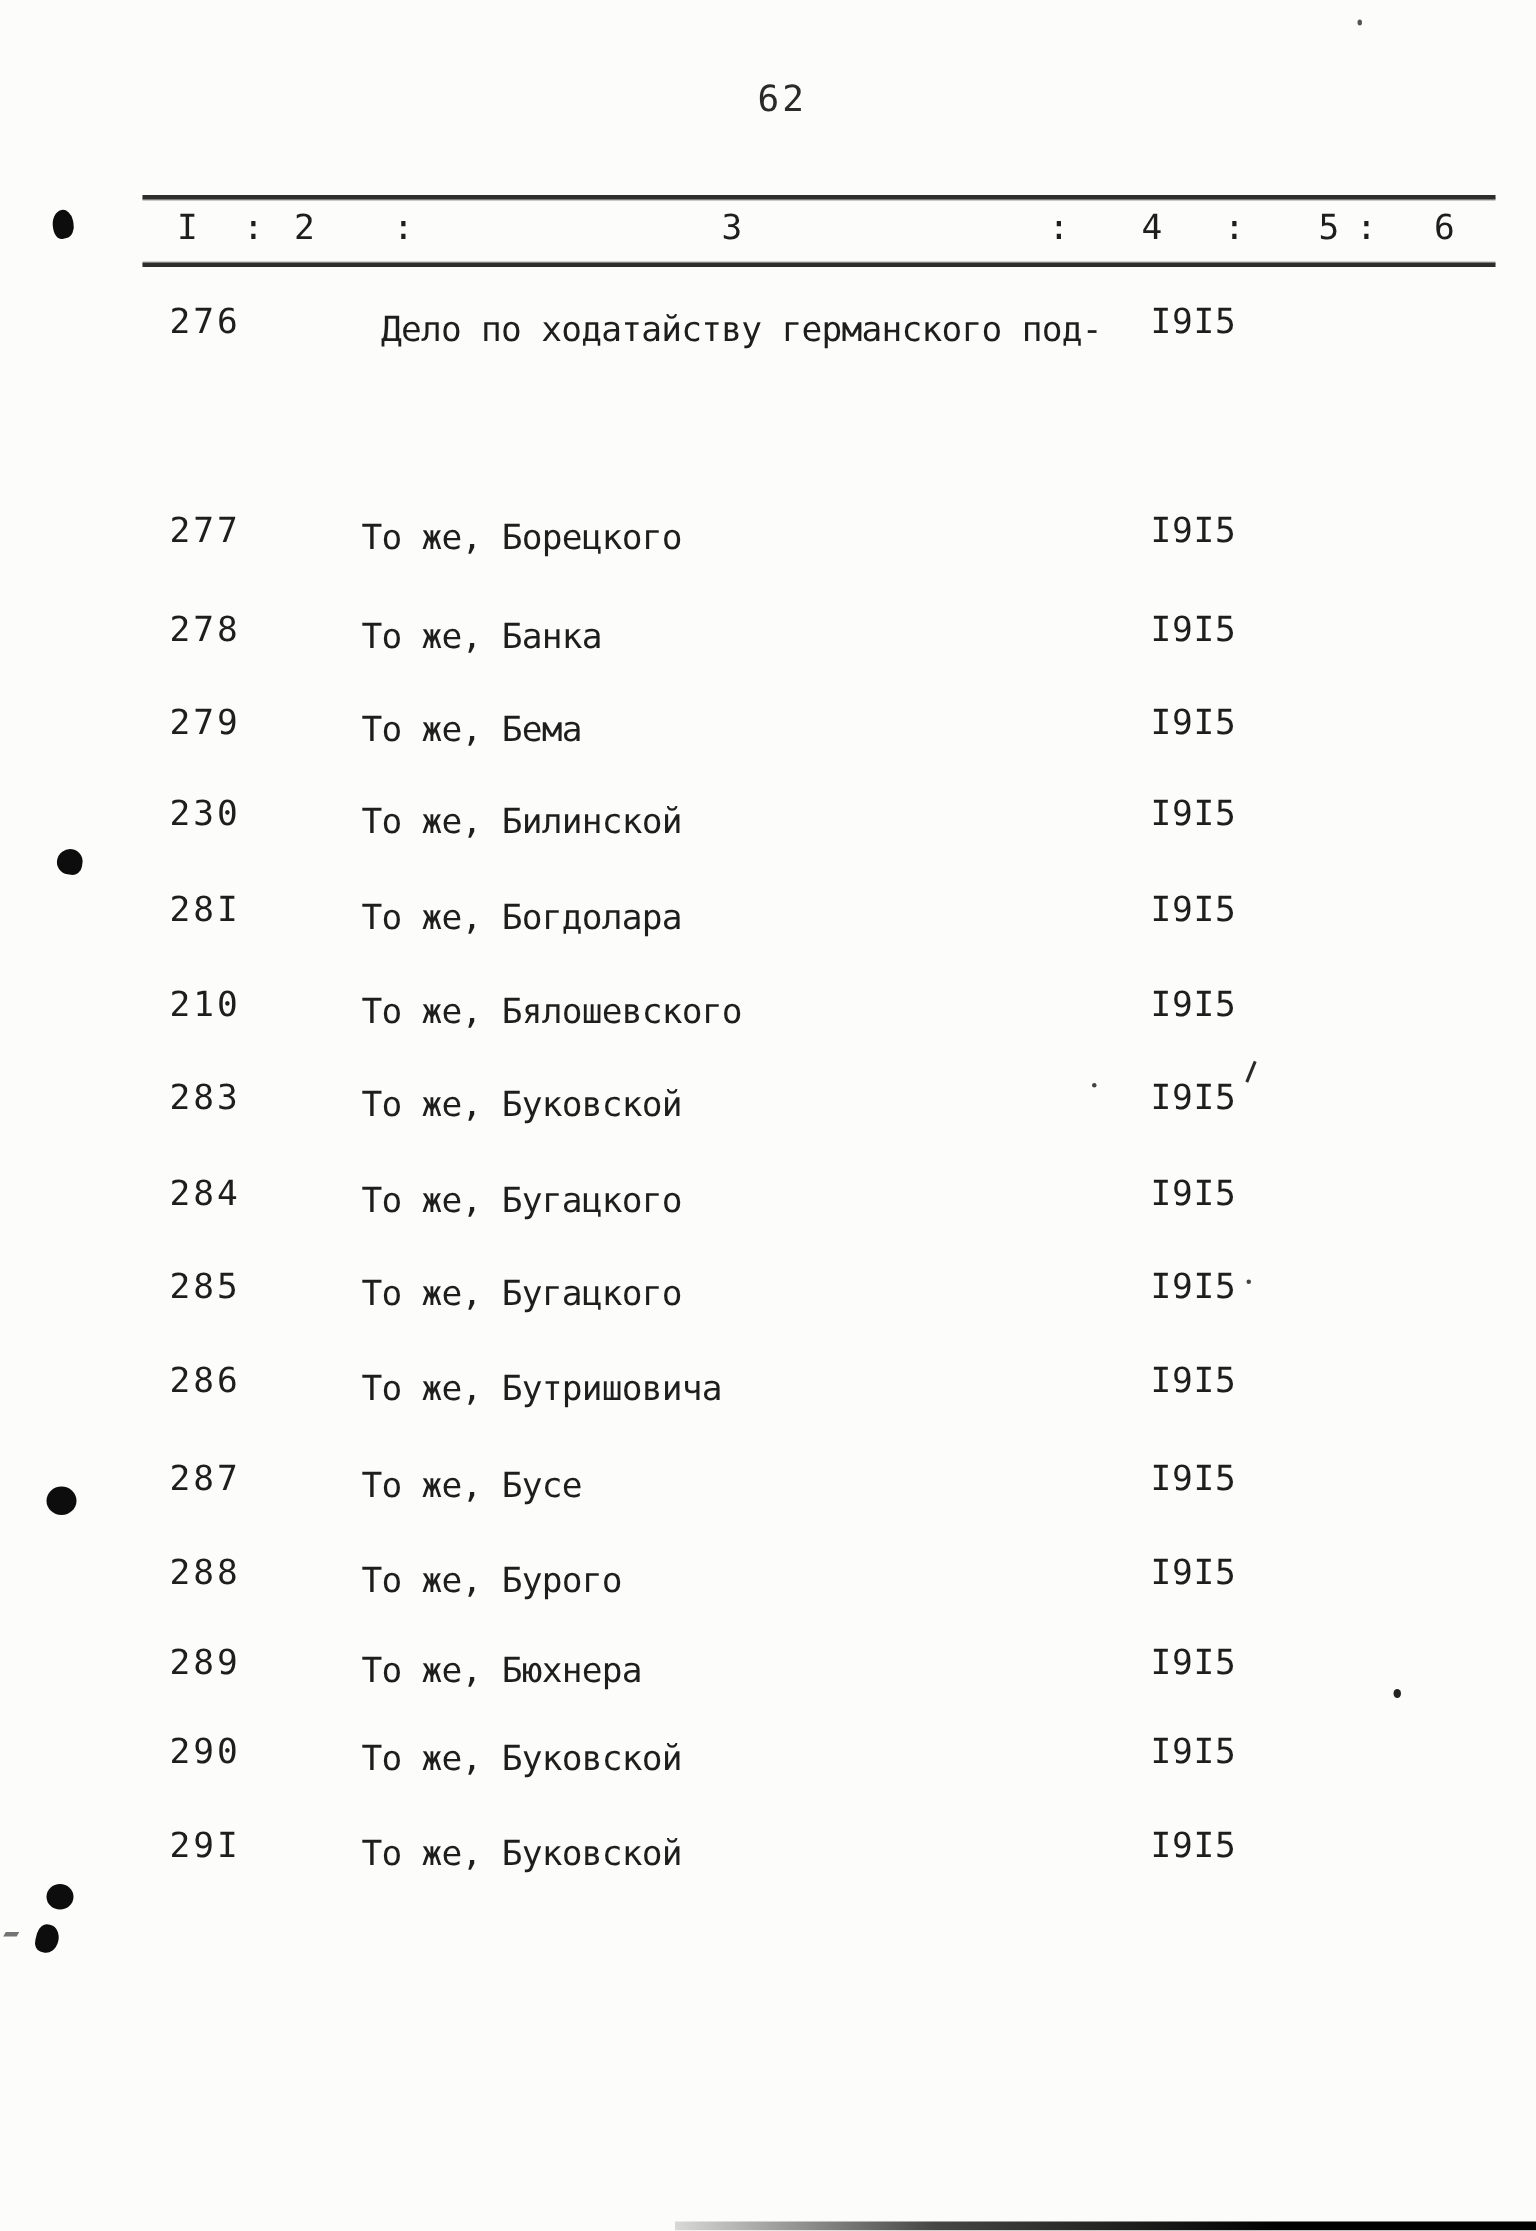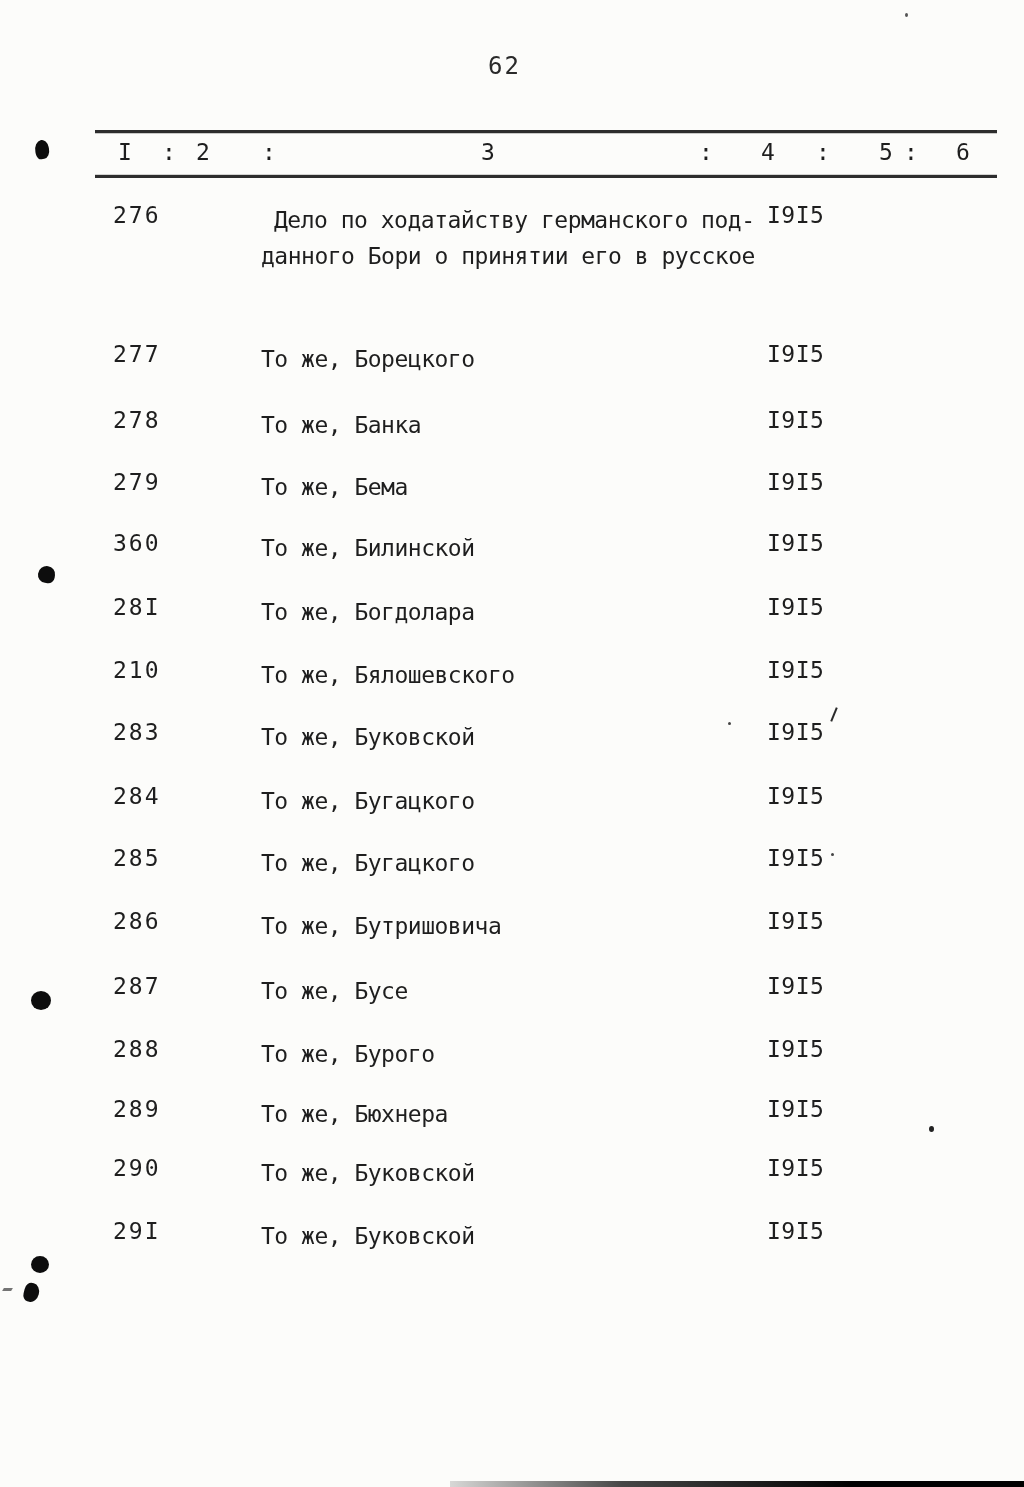--- a/index.html
+++ b/index.html
@@ -4,36 +4,36 @@
 <style>
   html,body{margin:0;padding:0;}
   body{
     width:1024px;height:1487px;position:relative;overflow:hidden;
     background:#fcfcfa;
     font-family:"DejaVu Sans Mono","Liberation Mono",monospace;
     color:#1e1e1e;
   }
   .page{position:absolute;inset:0;}
   .page-number{
-    position:absolute;left:488px;top:52px;font-size:24px;letter-spacing:2px;color:#2a2a2a;
+    position:absolute;left:505px;top:52px;font-size:24px;letter-spacing:2px;color:#2a2a2a;
   }
   
   .rule{position:absolute;left:95px;width:902px;height:3px;background:#1c1c1c;opacity:.92;}
   .rule-top{top:130px;box-shadow:0 1px 0 rgba(30,30,30,.25);}
   .rule-bottom{top:175px;box-shadow:0 -1px 0 rgba(30,30,30,.2);}
   .header-row{position:absolute;top:139px;left:0;width:100%;height:30px;font-size:23px;}
   .hc{position:absolute;top:0;}
   .h0{left:118px;}.h1{left:162px;}.h2{left:196px;}.h3{left:262px;}
   .h4{left:481px;}.h5{left:699px;}.h6{left:761px;}.h7{left:816px;}
   .h8{left:879px;}.h9{left:904px;}.h10{left:956px;}
   
   .table-body{position:absolute;left:0;top:0;width:100%;height:100%;}
   .row{position:absolute;left:0;width:100%;font-size:23px;letter-spacing:-0.5px;}
   .cell-no{position:absolute;left:113px;top:0;letter-spacing:2px;}
-  .cell-desc{position:absolute;left:241px;top:0;width:505px;margin-left:20px;}
+  .cell-desc{position:absolute;left:241px;top:0;width:505px;}
   .cell-desc .line{line-height:36px;white-space:nowrap;}
   .cell-desc .line.indent{text-indent:13px;}
   .cell-year{position:absolute;left:767px;top:0;letter-spacing:0.5px;}
   
   .blot{position:absolute;background:#0d0d0d;}
   .blot-1{left:35px;top:140px;width:14px;height:19px;border-radius:60% 45% 50% 35%;transform:rotate(-12deg);}
   .blot-2{left:38px;top:566px;width:17px;height:17px;border-radius:55% 50% 40% 50%;transform:rotate(8deg);}
   .blot-3{left:31px;top:991px;width:20px;height:19px;border-radius:50%;}
   .blot-4{left:31px;top:1256px;width:18px;height:17px;border-radius:50%;}
   .blot-5{left:24px;top:1283px;width:15px;height:19px;border-radius:45% 55% 55% 40%;transform:rotate(14deg);}
@@ -70,21 +70,20 @@
     <span class="hc h9">:</span>
     <span class="hc h10">6</span>
   </div>
   <div class="rule rule-bottom"></div>
 
   <div class="table-body">
       <div class="row" style="top: 202px;">
         <div class="cell-no">276</div>
         <div class="cell-desc">
           <div class="line indent">Дело по ходатайству германского под-</div>
-          <div class="line">данного Бори о принятии его в русское</div>
         </div>
         <div class="cell-year">I9I5</div>
       </div>
       <div class="row" style="top: 341px;">
         <div class="cell-no">277</div>
         <div class="cell-desc">
           <div class="line">То же, Борецкого</div>
         </div>
         <div class="cell-year">I9I5</div>
       </div>
@@ -96,21 +95,21 @@
         <div class="cell-year">I9I5</div>
       </div>
       <div class="row" style="top: 469px;">
         <div class="cell-no">279</div>
         <div class="cell-desc">
           <div class="line">То же, Бема</div>
         </div>
         <div class="cell-year">I9I5</div>
       </div>
       <div class="row" style="top: 530px;">
-        <div class="cell-no">360</div>
+        <div class="cell-no">230</div>
         <div class="cell-desc">
           <div class="line">То же, Билинской</div>
         </div>
         <div class="cell-year">I9I5</div>
       </div>
       <div class="row" style="top: 594px;">
         <div class="cell-no">28I</div>
         <div class="cell-desc">
           <div class="line">То же, Богдолара</div>
         </div>

